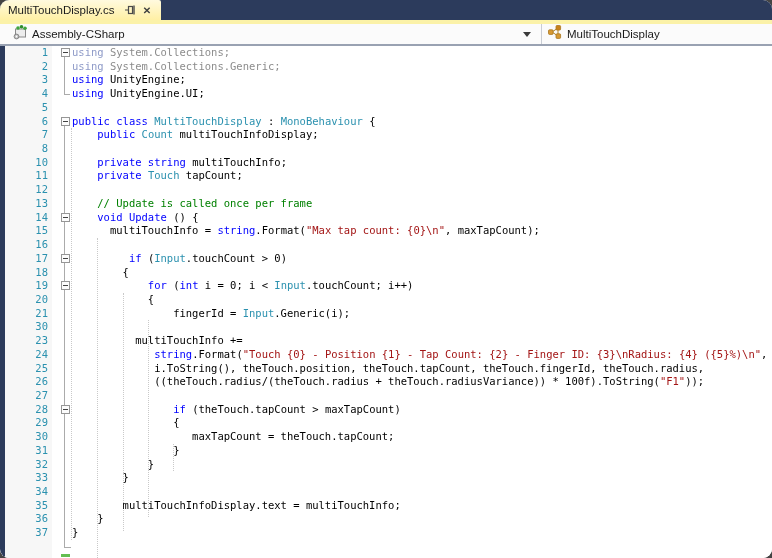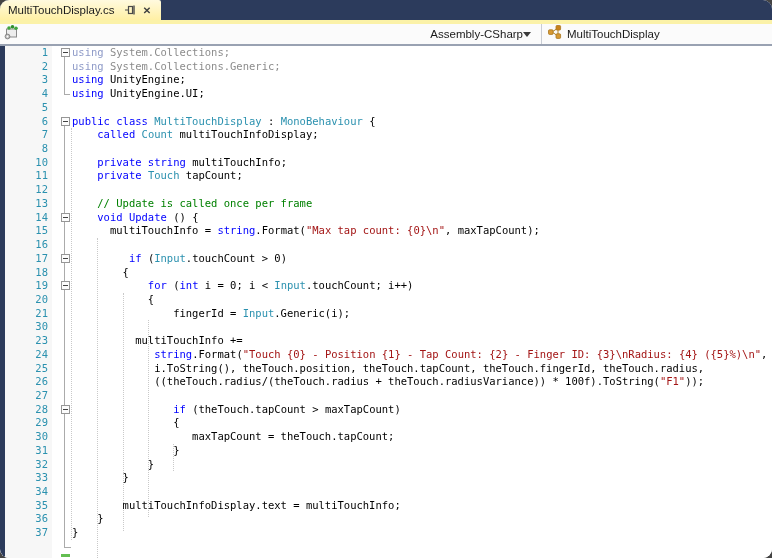--- a/index.html
+++ b/index.html
@@ -11,21 +11,21 @@
        padding:0 7px 0 8px;background:linear-gradient(#FFFADF,#FFF0A4);
        border-radius:2px 2px 0 0;}
   .tab-label{font-size:11.5px;color:#1A1A1A;white-space:nowrap;}
   .tab-pin{margin-left:9px;width:13px;height:13px;display:flex;align-items:center;justify-content:center;}
   .tab-close{margin-left:4px;width:13px;height:13px;font-size:10px;line-height:13px;color:#3F3F3F;
              text-align:center;font-weight:bold;}
   .tabstrip-accent{position:absolute;left:0;top:20px;width:772px;height:4px;background:#FBF2A9;}
   
   .navbar{position:absolute;left:0;top:24px;width:772px;height:20px;background:#FBFBFB;
           border-bottom:2px solid #99A2B2;display:flex;align-items:center;}
-  .combo-left{flex:0 0 541px;display:flex;align-items:center;height:100%;padding-left:4px;box-sizing:border-box;text-align:right;}
+  .combo-left{flex:0 0 541px;display:flex;align-items:center;height:100%;padding-left:13px;box-sizing:border-box;}
   .combo-left .lbl{margin-left:3px;font-size:11.5px;color:#1A1A1A;flex:1;}
   .arrow{width:0;height:0;border-left:4px solid transparent;border-right:4px solid transparent;
          border-top:5px solid #3A3A3A;margin-right:10px;}
   .combo-sep{width:1px;height:20px;background:#C9CDD4;}
   .combo-right{flex:1;display:flex;align-items:center;height:100%;padding-left:5px;}
   .combo-right .lbl{margin-left:4px;font-size:11.5px;color:#1A1A1A;}
   
   .code-area{position:absolute;left:0;top:46px;width:772px;height:512px;background:#FFF;overflow:hidden;
              font-family:"DejaVu Sans Mono","Liberation Mono",monospace;font-size:10.5px;line-height:13.72px;}
   .gutter-bg{position:absolute;left:0;top:0;width:52px;height:512px;background:#F7F7F7;z-index:0;}
@@ -110,21 +110,21 @@
     <div class="ovl dash" style="left:148px;top:274px;height:197px;"></div>
     <div class="ovl dash" style="left:173px;top:398px;height:27px;"></div>
 
     <div id="code-lines">
         <div class="row"><span class="num">1</span><span class="fold"><span class="fbox"></span></span><span class="codetext"><span class="fadkw">using</span><span class="fad"> System.Collections;</span></span></div>
         <div class="row"><span class="num">2</span><span class="fold"></span><span class="codetext"><span class="fadkw">using</span><span class="fad"> System.Collections.Generic;</span></span></div>
         <div class="row"><span class="num">3</span><span class="fold"></span><span class="codetext"><span class="kw">using</span><span class="pln"> UnityEngine;</span></span></div>
         <div class="row"><span class="num">4</span><span class="fold"></span><span class="codetext"><span class="kw">using</span><span class="pln"> UnityEngine.UI;</span></span></div>
         <div class="row"><span class="num">5</span><span class="fold"></span><span class="codetext"></span></div>
         <div class="row"><span class="num">6</span><span class="fold"><span class="fbox"></span></span><span class="codetext"><span class="kw">public class</span><span class="pln"> </span><span class="typ">MultiTouchDisplay</span><span class="pln"> : </span><span class="typ">MonoBehaviour</span><span class="pln"> {</span></span></div>
-        <div class="row"><span class="num">7</span><span class="fold"></span><span class="codetext"><span class="pln">    </span><span class="kw">called</span><span class="pln"> </span><span class="typ">Count</span><span class="pln"> multiTouchInfoDisplay;</span></span></div>
+        <div class="row"><span class="num">7</span><span class="fold"></span><span class="codetext"><span class="pln">    </span><span class="kw">public</span><span class="pln"> </span><span class="typ">Count</span><span class="pln"> multiTouchInfoDisplay;</span></span></div>
         <div class="row"><span class="num">8</span><span class="fold"></span><span class="codetext"></span></div>
         <div class="row"><span class="num">10</span><span class="fold"></span><span class="codetext"><span class="pln">    </span><span class="kw">private string</span><span class="pln"> multiTouchInfo;</span></span></div>
         <div class="row"><span class="num">11</span><span class="fold"></span><span class="codetext"><span class="pln">    </span><span class="kw">private</span><span class="pln"> </span><span class="typ">Touch</span><span class="pln"> tapCount;</span></span></div>
         <div class="row"><span class="num">12</span><span class="fold"></span><span class="codetext"></span></div>
         <div class="row"><span class="num">13</span><span class="fold"></span><span class="codetext"><span class="pln">    </span><span class="com">// Update is called once per frame</span></span></div>
         <div class="row"><span class="num">14</span><span class="fold"><span class="fbox"></span></span><span class="codetext"><span class="pln">    </span><span class="kw">void Update</span><span class="pln"> () {</span></span></div>
         <div class="row"><span class="num">15</span><span class="fold"></span><span class="codetext"><span class="pln">      multiTouchInfo = </span><span class="kw">string</span><span class="pln">.Format(</span><span class="str">"Max tap count: {0}\n"</span><span class="pln">, maxTapCount);</span></span></div>
         <div class="row"><span class="num">16</span><span class="fold"></span><span class="codetext"></span></div>
         <div class="row"><span class="num">17</span><span class="fold"><span class="fbox"></span></span><span class="codetext"><span class="pln">         </span><span class="kw">if</span><span class="pln"> (</span><span class="typ">Input</span><span class="pln">.touchCount &gt; 0)</span></span></div>
         <div class="row"><span class="num">18</span><span class="fold"></span><span class="codetext"><span class="pln">        {</span></span></div>

